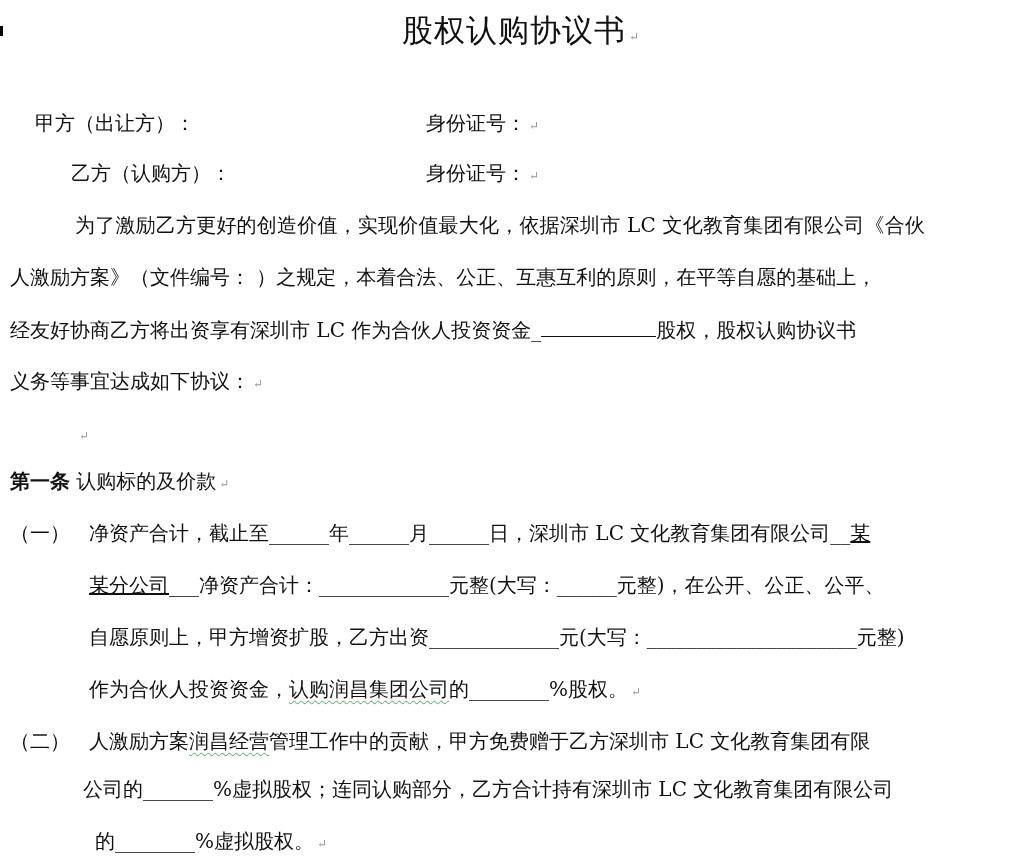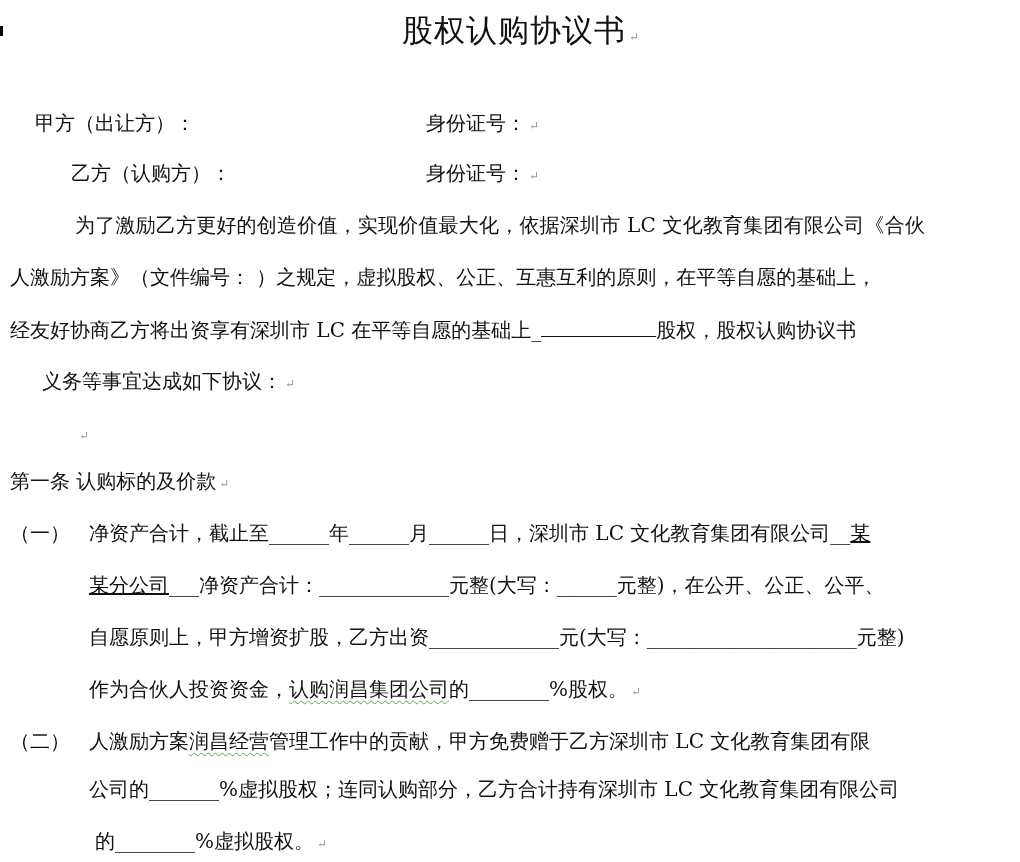--- a/index.html
+++ b/index.html
@@ -5,21 +5,21 @@
   html, body { margin:0; padding:0; background:#ffffff; }
   body { width:1020px; height:862px; position:relative; overflow:hidden;
          font-family:"DejaVu Serif", "Liberation Serif", serif; color:#111; }
   .cursor { position:absolute; left:0; top:26px; width:3px; height:10px; background:#000; }
   .line { position:absolute; white-space:nowrap; font-size:20px; line-height:26px; }
   .title { position:absolute; left:402px; top:14px; font-size:31px; line-height:32px; letter-spacing:1px; }
   .pm { color:#9a9a9a; font-size:12px; margin-left:3px; }
   .blank { display:inline-block; border-bottom:1px solid #111; height:20px; vertical-align:baseline; }
   .u { text-decoration:underline; }
   .wavy { text-decoration:underline wavy #4caf50; text-decoration-thickness:1px; text-underline-offset:4px; }
-  .bold { font-weight:normal; }
+  .bold { font-weight:bold; }
 </style>
 </head>
 <body>
 
 <div class="cursor"></div>
 
 <div class="title">
   <span>股权认购协议书</span><span class="pm">↵</span>
 </div>
 
@@ -30,25 +30,25 @@
   <span>身份证号：</span><span class="pm">↵</span>
 </div>
 <div class="line" style="left:35px;top:160px;margin-left:36px;">
   <span>乙方（认购方）：</span>
 </div>
 <div class="line" style="left:426px;top:160px;">
   <span>身份证号：</span><span class="pm">↵</span>
 </div>
 
 <div class="line" style="left:55px;top:212px;letter-spacing:0.2px;margin-left:20px;">为了激励乙方更好的创造价值，实现价值最大化，依据深圳市 LC 文化教育集团有限公司《合伙</div>
-<div class="line" style="left:10px;top:264px;">人激励方案》（文件编号：        ）之规定，虚拟股权、公正、互惠互利的原则，在平等自愿的基础上，</div>
+<div class="line" style="left:10px;top:264px;">人激励方案》（文件编号：        ）之规定，本着合法、公正、互惠互利的原则，在平等自愿的基础上，</div>
 <div class="line" style="left:10px;top:316px;">
-  <span>经友好协商乙方将出资享有深圳市 LC 在平等自愿的基础上</span>_<span class="blank" style="width:115px;"></span><span>股权，股权认购协议书</span>
+  <span>经友好协商乙方将出资享有深圳市 LC 作为合伙人投资资金</span>_<span class="blank" style="width:115px;"></span><span>股权，股权认购协议书</span>
 </div>
-<div class="line" style="left:10px;top:368px;margin-left:32px;">
+<div class="line" style="left:10px;top:368px;">
   <span>义务等事宜达成如下协议：</span><span class="pm">↵</span>
 </div>
 
 <div class="line" style="left:76px;top:420px;"><span class="pm">↵</span></div>
 
 <div class="line" style="left:10px;top:468px;">
   <span class="bold">第一条</span>
   <span>认购标的及价款</span><span class="pm">↵</span>
 </div>
 
@@ -63,18 +63,18 @@
   <span>自愿原则上，甲方增资扩股，乙方出资</span>_____________<span>元(大写：</span>_____________________<span>元整)</span>
 </div>
 <div class="line" style="left:89px;top:676px;">
   <span>作为合伙人投资资金，</span><span class="wavy">认购润昌集团公司</span><span>的</span>________<span>%股权。</span><span class="pm">↵</span>
 </div>
 
 <div class="line" style="left:10px;top:728px;">（二）</div>
 <div class="line" style="left:89px;top:728px;">
   <span>人激励方案</span><span class="wavy">润昌经营</span><span>管理工作中的贡献，甲方免费赠于乙方深圳市 LC 文化教育集团有限</span>
 </div>
-<div class="line" style="left:89px;top:776px;text-align:center;">
+<div class="line" style="left:83px;top:776px;text-align:center;">
   <span>公司的</span>_______<span>%虚拟股权；连同认购部分，乙方合计持有深圳市 LC 文化教育集团有限公司</span>
 </div>
 <div class="line" style="left:95px;top:828px;">
   <span>的</span>________<span>%虚拟股权。</span><span class="pm">↵</span>
 </div>
 
 </body></html>

